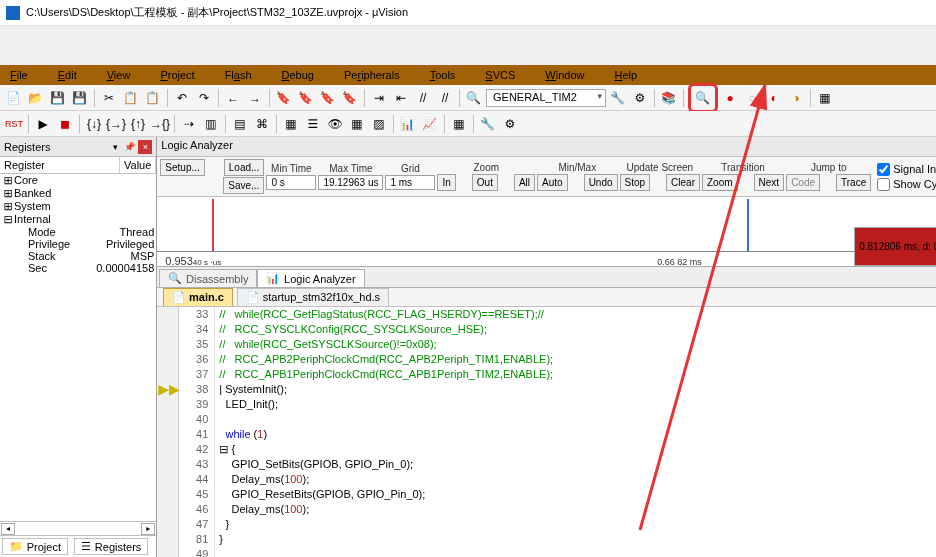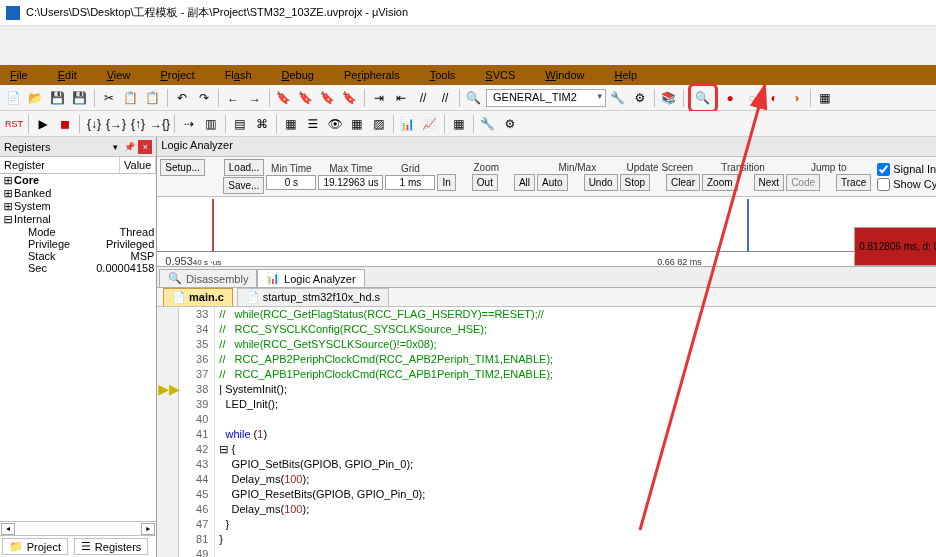--- a/index.html
+++ b/index.html
@@ -23,31 +23,31 @@
 .reg-table { flex: 1; overflow: auto; font-family: "Courier New", monospace; }
 .reg-head-row { display: flex; border-bottom: 1px solid #c0c0c0; background: #fff; }
 .reg-head-row > div { padding: 2px 4px; border-right: 1px solid #d0d0d0; }
 .rcol0 { width: 120px; }
 .rcol1 { flex: 1; }
 .reg-row { display: flex; padding: 0 2px; }
 .reg-row .tree { width: 12px; text-align: center; color: #000; }
 .reg-row .indent { width: 14px; }
 .reg-row .name { flex: 0 0 auto; }
 .reg-row .val { margin-left: auto; padding-left: 10px; }
-.reg-bold { font-weight: bold; }
+.reg-bold { font-weight: normal; }
 .panel-footer { border-top: 1px solid #c0c0c0; padding: 2px; display: flex; gap: 6px; }
 .footer-tab { background: #fff; border: 1px solid #c0c0c0; padding: 1px 6px; display: flex; align-items: center; gap: 4px; cursor: pointer; }
 .right-panel { flex: 1; display: flex; flex-direction: column; background: #fff; }
 .la-header { background: #e8e8e8; border-bottom: 1px solid #c0c0c0; padding: 2px 4px; height: 20px; }
 .la-ctrl-row { display: flex; align-items: center; padding: 2px 3px; gap: 2px; border-bottom: 1px solid #c0c0c0; background: #f6f6f6; overflow: hidden; white-space: nowrap; }
 .la-btn { border: 1px solid #a0a0a0; background: #f0f0f0; padding: 2px 4px; cursor: pointer; font-size: 10px; }
 .la-group { display: flex; flex-direction: column; align-items: center; gap: 1px; }
 .la-group-label { font-size: 10px; color: #333; }
 .la-group-row { display: flex; gap: 16px; }
-.la-val { border: 1px solid #a0a0a0; background: #fff; padding: 1px 4px; font-size: 10px; min-width: 50px; text-align: center; }
+.la-val { border: 1px solid #a0a0a0; background: #fff; padding: 1px 4px; font-size: 10px; min-width: 50px; }
 .la-val-gray { color: #888; }
 .la-checkbox { display: flex; align-items: center; gap: 3px; font-size: 10px; }
 .la-wave { height: 70px; position: relative; background: #fff; border-bottom: 1px solid #aaa; }
 .la-time-axis { position: absolute; bottom: 14px; left: 0; right: 0; border-top: 1px solid #888; }
 .la-tick { position: absolute; bottom: -1px; font-size: 9px; color: #333; }
 .la-red-line { position: absolute; width: 2px; background: #d04040; }
 .la-blue-line { position: absolute; width: 2px; background: #3b6cd8; }
 .la-cursor-box { position: absolute; right: 4px; bottom: 0; border: 1px solid #aaa; background: #b91c1c; padding: 13px 4px; font-size: 10px; }
 .tab-strip { display: flex; background: #eee; border-bottom: 1px solid #b0b0b0; padding: 2px 2px 0 2px; gap: 0; }
 .doc-tab { border: 1px solid #b0b0b0; border-bottom: none; background: #fff; padding: 2px 8px; display: flex; align-items: center; gap: 4px; cursor: pointer; }

